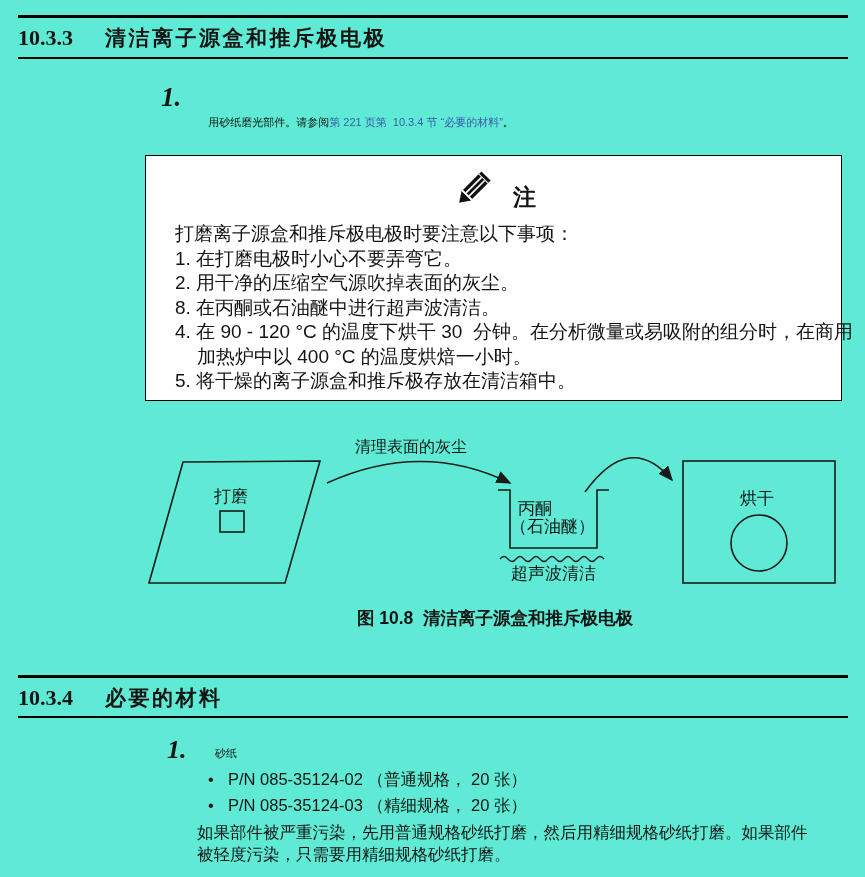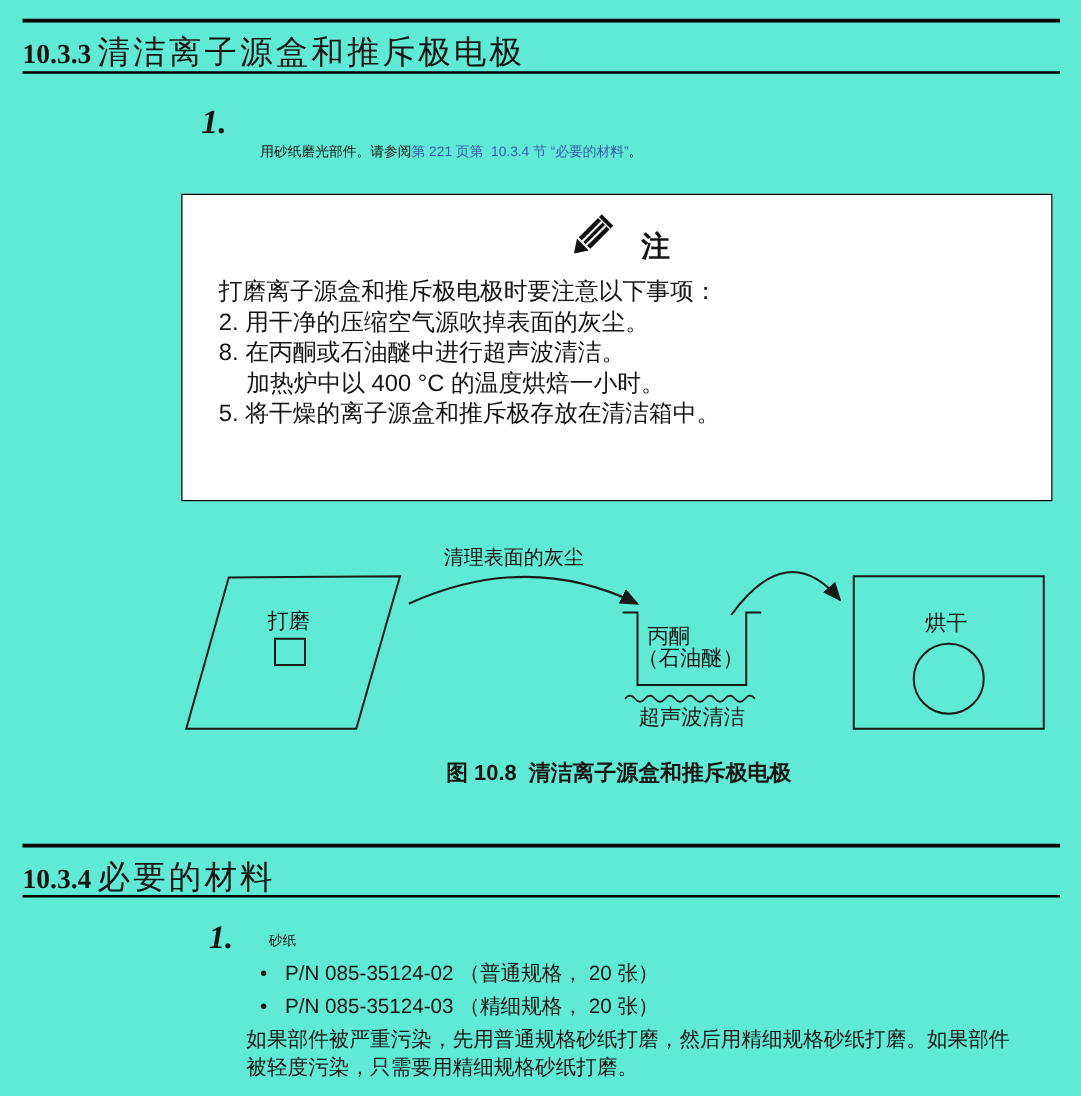--- a/index.html
+++ b/index.html
@@ -8,21 +8,21 @@
     width:865px;height:877px;
     background:#5eead4;
     font-family:"Liberation Sans",sans-serif;
     color:#141414;
     overflow:hidden;
   }
   .abs{position:absolute;}
   .rule{position:absolute;left:18px;width:830px;height:2.6px;background:#000;}
   .heading{position:absolute;left:18px;display:flex;align-items:baseline;white-space:pre;}
   .h-num{font-family:"Liberation Serif",serif;font-weight:bold;font-size:22px;}
-  .h-title{font-family:"Liberation Sans",sans-serif;font-weight:normal;font-size:26px;letter-spacing:2.5px;margin-left:5px;}
+  .h-title{font-family:"Liberation Sans",sans-serif;font-weight:bold;font-size:21px;letter-spacing:2.5px;margin-left:32px;}
   .step-marker{
     font-family:"Liberation Serif",serif;
     font-style:italic;font-weight:bold;font-size:27px;line-height:27px;
     white-space:pre;
   }
   .body-text{font-size:11px;line-height:22px;white-space:pre;}
   .xref{color:#3b5ba9;text-decoration:none;cursor:pointer;white-space:pre;}
   .notebox{
     position:absolute;left:145px;top:155px;width:695px;height:244px;
     border:1.5px solid #000;background:#fff;
@@ -74,22 +74,24 @@
           <line x1="-12.8" y1="-2.2" x2="9.2" y2="-2.2" stroke="#fff" stroke-width="1.7"></line>
           <line x1="-12.8" y1="2.2" x2="9.2" y2="2.2" stroke="#fff" stroke-width="1.7"></line>
           <polygon points="10.8,-6.8 21,0 10.8,6.8" fill="#111"></polygon>
           <line x1="10" y1="-7" x2="10" y2="7" stroke="#fff" stroke-width="1.6"></line>
         </g>
       </svg>
       <span class="note-label">注</span>
     </div>
     <div class="note-body">
       <div class="note-line">打磨离子源盒和推斥极电极时要注意以下事项：</div>
+      <div class="note-line">1. 在打磨电极时小心不要弄弯它。</div>
       <div class="note-line">2. 用干净的压缩空气源吹掉表面的灰尘。</div>
       <div class="note-line">8. 在丙酮或石油醚中进行超声波清洁。</div>
+      <div class="note-line">4. 在 90 - 120 °C 的温度下烘干 30  分钟。在分析微量或易吸附的组分时，在商用</div>
       <div class="note-line cont">加热炉中以 400 °C 的温度烘焙一小时。</div>
       <div class="note-line">5. 将干燥的离子源盒和推斥极存放在清洁箱中。</div>
     </div>
   </div>
 
   <svg class="abs" style="left:140px;top:430px" width="712" height="168" viewBox="0 0 712 168">
     <defs>
       <marker id="ah" markerWidth="11" markerHeight="9" refX="8.5" refY="4" orient="auto">
         <path d="M0,0 L9.5,4 L0,8 z" fill="#1a1a1a"></path>
       </marker>

